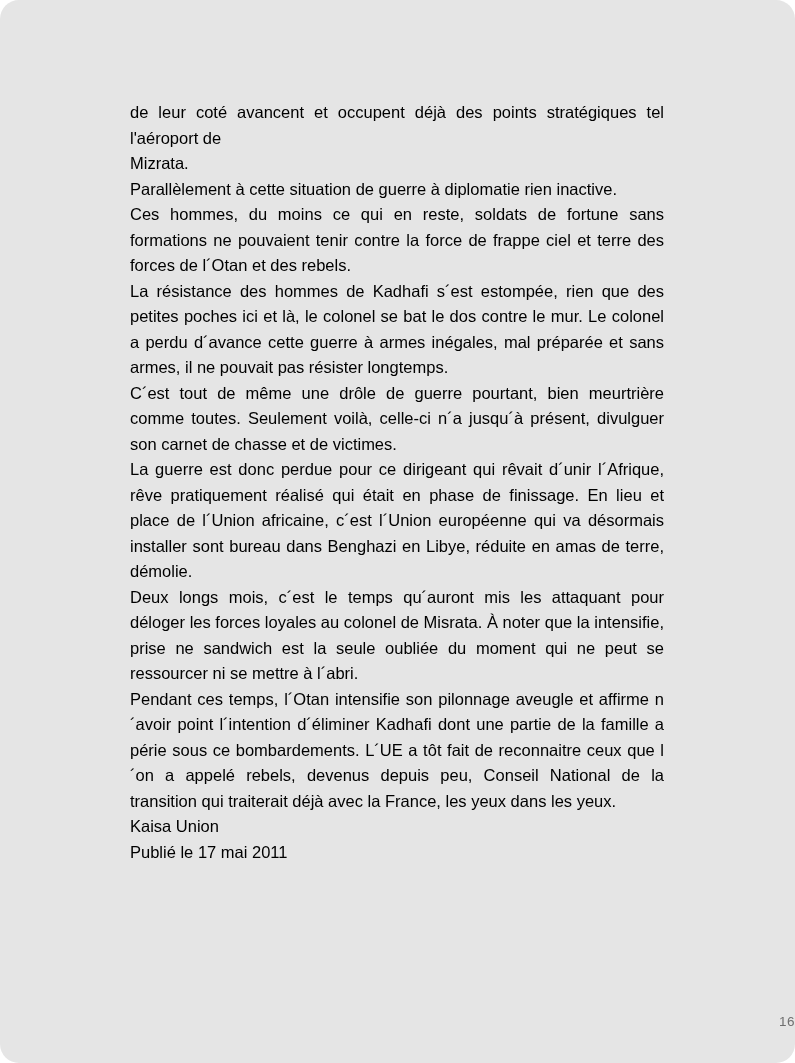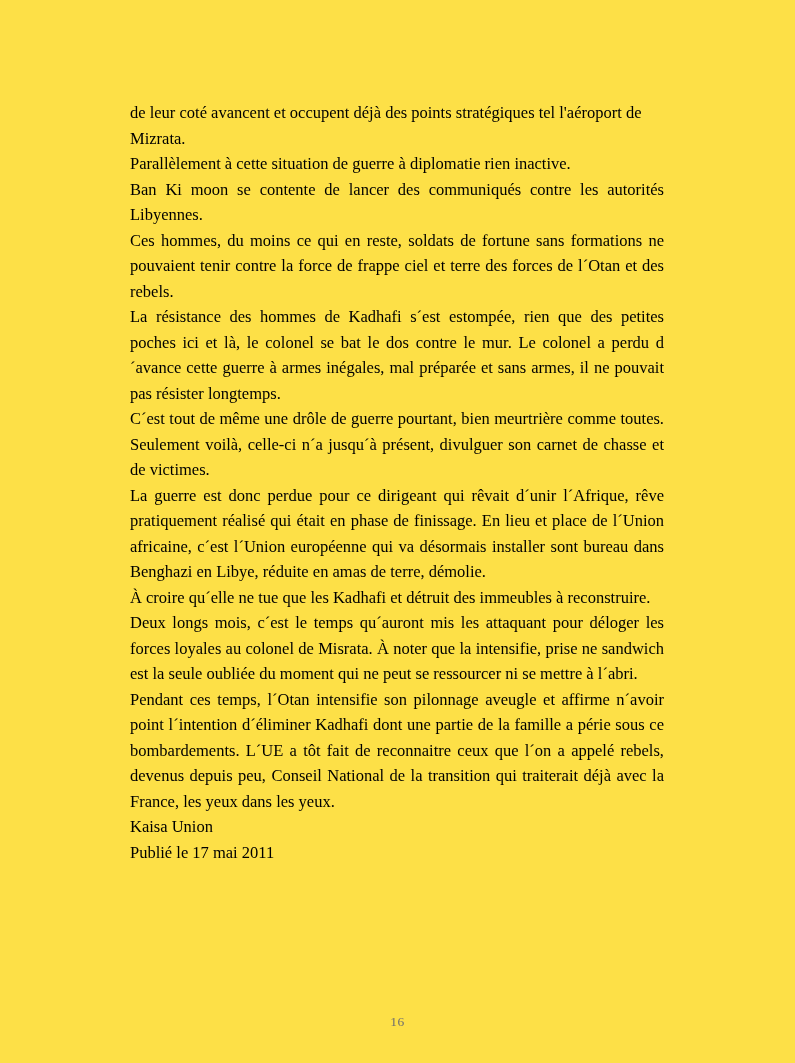--- a/index.html
+++ b/index.html
@@ -4,63 +4,62 @@
   <style>
     html, body {
       margin: 0;
       padding: 0;
       background: #ffffff;
     }
     .page {
       position: relative;
       width: 795px;
       height: 1063px;
-      background: #fde047;
+      background: #e5e5e5;
       overflow: hidden;
-      font-family: Liberation Serif, serif;
+      font-family: Liberation Sans, sans-serif;
       color: #000000;
+      border-radius: 19px;
     }
     .text-block {
       position: absolute;
       left: 130px;
       top: 100px;
       width: 534px;
       font-size: 16.5px;
       line-height: 25.5px;
     }
     .text-block p {
       margin: 0;
       padding: 0;
       text-align: justify;
       text-justify: inter-word;
     }
     .page-number {
       position: absolute;
       left: 0;
       right: 0;
       top: 1014px;
-      text-align: center;
+      text-align: right;
       font-size: 13.5px;
       color: #6f6f6f;
       letter-spacing: 0.5px;
     }
   </style>
 </head>
 <body>
 
 <div class="page">
   <div class="text-block">
     <p>de leur coté avancent et occupent déjà des points stratégiques tel l'aéroport de</p>
     <p>Mizrata.</p>
     <p>Parallèlement à cette situation de guerre à diplomatie rien inactive.</p>
-    <p>Ban Ki moon se contente de lancer des communiqués contre les autorités Libyennes.</p>
     <p>Ces hommes, du moins ce qui en reste, soldats de fortune sans formations ne pouvaient tenir contre la force de frappe ciel et terre des forces de l´Otan et des rebels.</p>
     <p>La résistance des hommes de Kadhafi s´est estompée, rien que des petites poches ici et là, le colonel se bat le dos contre le mur. Le colonel a perdu d´avance cette guerre à armes inégales, mal préparée et sans armes, il ne pouvait pas résister longtemps.</p>
     <p>C´est tout de même une drôle de guerre pourtant, bien meurtrière comme toutes. Seulement voilà, celle-ci n´a jusqu´à présent, divulguer son carnet de chasse et de victimes.</p>
     <p>La guerre est donc perdue pour ce dirigeant qui rêvait d´unir l´Afrique, rêve pratiquement réalisé qui était en phase de finissage. En lieu et place de l´Union africaine, c´est l´Union européenne qui va désormais installer sont bureau dans Benghazi en Libye, réduite en amas de terre, démolie.</p>
-    <p>À croire qu´elle ne tue que les Kadhafi et détruit des immeubles à reconstruire.</p>
     <p>Deux longs mois, c´est le temps qu´auront mis les attaquant pour déloger les forces loyales au colonel de Misrata. À noter que la intensifie, prise ne sandwich est la seule oubliée du moment qui ne peut se ressourcer ni se mettre à l´abri.</p>
     <p>Pendant ces temps, l´Otan intensifie son pilonnage aveugle et affirme n´avoir point l´intention d´éliminer Kadhafi dont une partie de la famille a périe sous ce bombardements. L´UE a tôt fait de reconnaitre ceux que l´on a appelé rebels, devenus depuis peu, Conseil National de la transition qui traiterait déjà avec la France, les yeux dans les yeux.</p>
     <p>Kaisa Union</p>
     <p>Publié le 17 mai 2011</p>
   </div>
   <div class="page-number">16</div>
 </div>
 
 </body></html>

